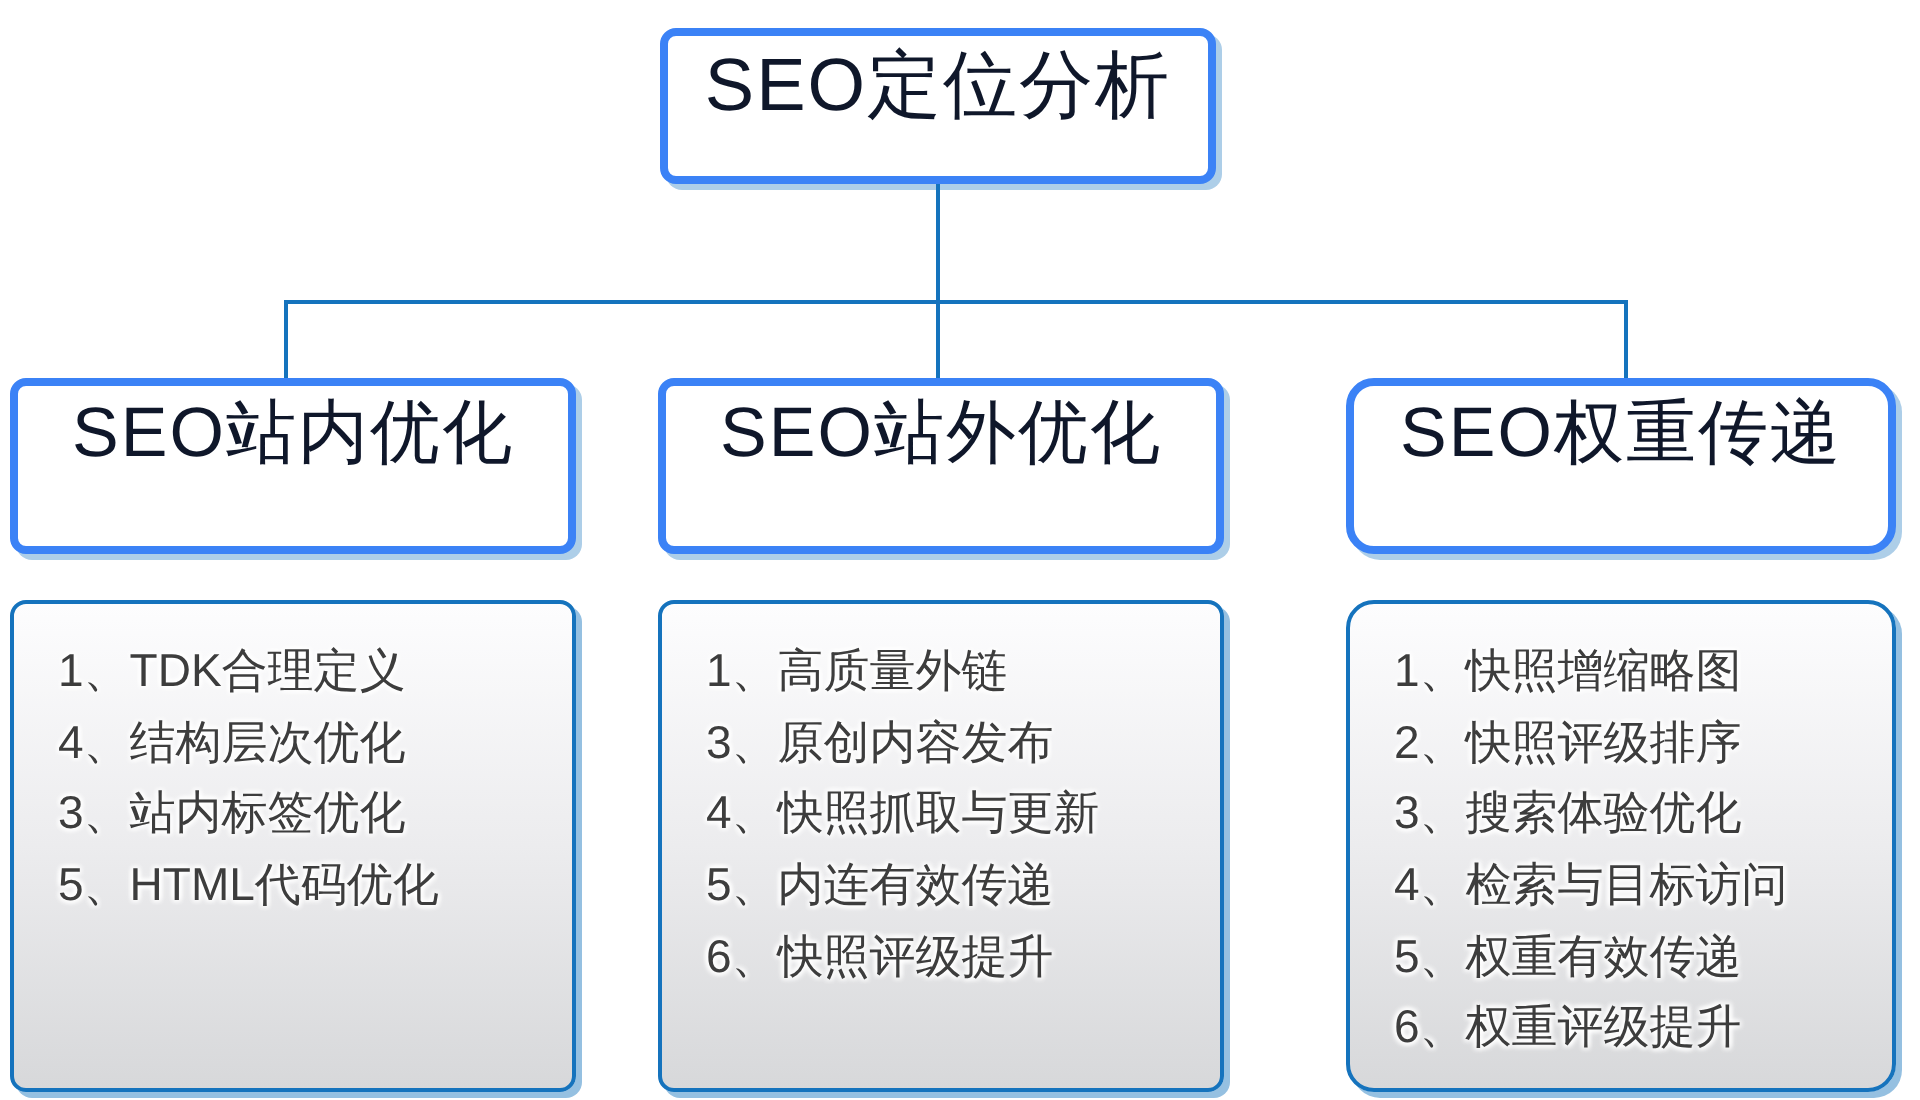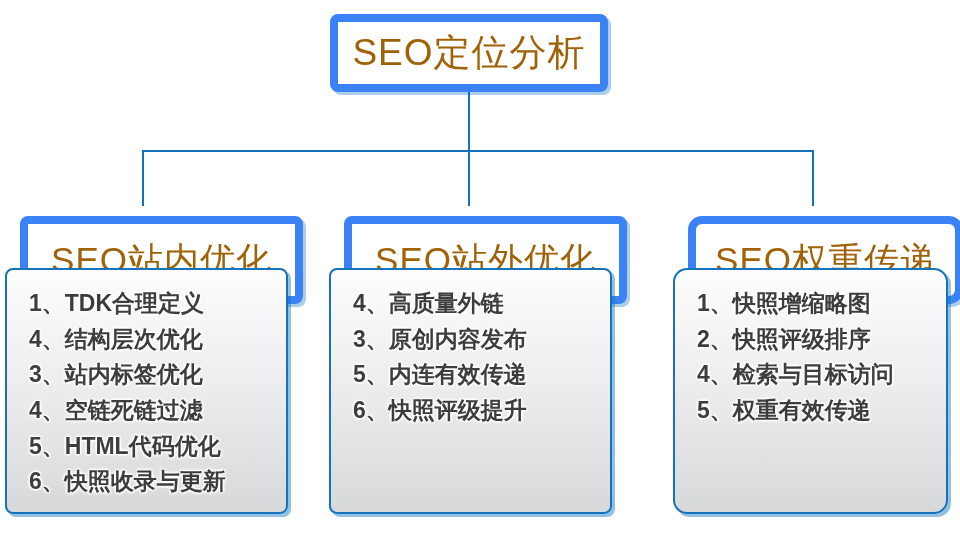--- a/index.html
+++ b/index.html
@@ -2,34 +2,33 @@
 <html><head>
 <meta charset="utf-8">
 <style>
   html,body{margin:0;padding:0;background:#ffffff;}
   .canvas{
     position:relative;width:960px;height:550px;background:#ffffff;overflow:hidden;
     font-family:"Liberation Sans",sans-serif;
   }
   .box{
     position:absolute;box-sizing:border-box;background:#ffffff;
-    border:8px solid #3b82f6;border-radius:8px;
-    display:flex;align-items:center;justify-content:center;
+    border:4px solid #3b82f6;border-radius:8px;
+    display:flex;align-items:flex-start;justify-content:center;
     box-shadow:3px 3px 0 rgba(21,115,189,0.35);
-    color:#a16207;
+    color:#0f172a;
   }
   .title-box{left:330px;top:14px;width:278px;height:78px;font-size:37px;letter-spacing:1px;}
-  .header-box{top:216px;height:88px;font-size:35px;letter-spacing:1px;margin-left:15px;}
+  .header-box{top:189px;height:88px;font-size:35px;letter-spacing:1px;}
   .panel{
-    position:absolute;box-sizing:border-box;top:268px;height:246px;
+    position:absolute;box-sizing:border-box;top:300px;height:246px;
     border:2px solid #1573bd;border-radius:8px;
     background:linear-gradient(180deg,#fdfdfe 0%,#ececee 50%,#d7d8da 100%);
     box-shadow:3px 3px 0 rgba(21,115,189,0.45);
     padding:16px 6px 0 22px;
-    font-weight:bold;
   }
   .col0{left:5px;width:283px;}
   .col1{left:329px;width:283px;}
   .col2{left:673px;width:275px;border-radius:14px;}
   .item{
     height:35.6px;display:flex;align-items:center;
     font-size:23px;color:#3d3d3d;white-space:nowrap;
     text-shadow:1px 1px 2px #ffffff,-1px -1px 2px #ffffff,1px -1px 2px #ffffff,-1px 1px 2px #ffffff,0 0 4px #ffffff;
   }
   .line{position:absolute;background:#1573bd;}
@@ -51,38 +50,39 @@
   <div class="line v" style="left:468px;top:150px;height:56px;"></div>
   <div class="line v" style="left:812px;top:150px;height:56px;"></div>
 
   <div class="box header-box col0">
     <span>SEO站内优化</span>
   </div>
   <div class="panel col0">
     <div class="item">1、TDK合理定义</div>
     <div class="item">4、结构层次优化</div>
     <div class="item">3、站内标签优化</div>
-    <div class="item">4、空链死链过滤</div>
     <div class="item">5、HTML代码优化</div>
-    <div class="item">6、快照收录与更新</div>
   </div>
 
   <div class="box header-box col1">
     <span>SEO站外优化</span>
   </div>
   <div class="panel col1">
-    <div class="item">4、高质量外链</div>
+    <div class="item">1、高质量外链</div>
     <div class="item">3、原创内容发布</div>
+    <div class="item">4、快照抓取与更新</div>
     <div class="item">5、内连有效传递</div>
     <div class="item">6、快照评级提升</div>
   </div>
 
   <div class="box header-box col2">
     <span>SEO权重传递</span>
   </div>
   <div class="panel col2">
     <div class="item">1、快照增缩略图</div>
     <div class="item">2、快照评级排序</div>
+    <div class="item">3、搜索体验优化</div>
     <div class="item">4、检索与目标访问</div>
     <div class="item">5、权重有效传递</div>
+    <div class="item">6、权重评级提升</div>
   </div>
 
 </div>
 
 </body></html>

